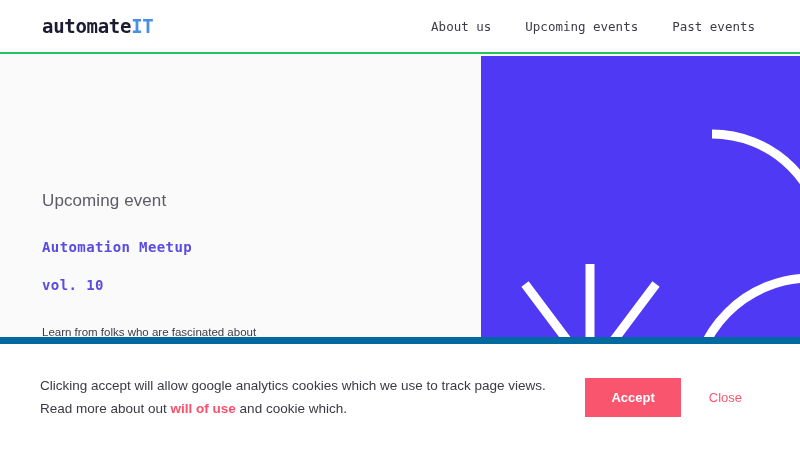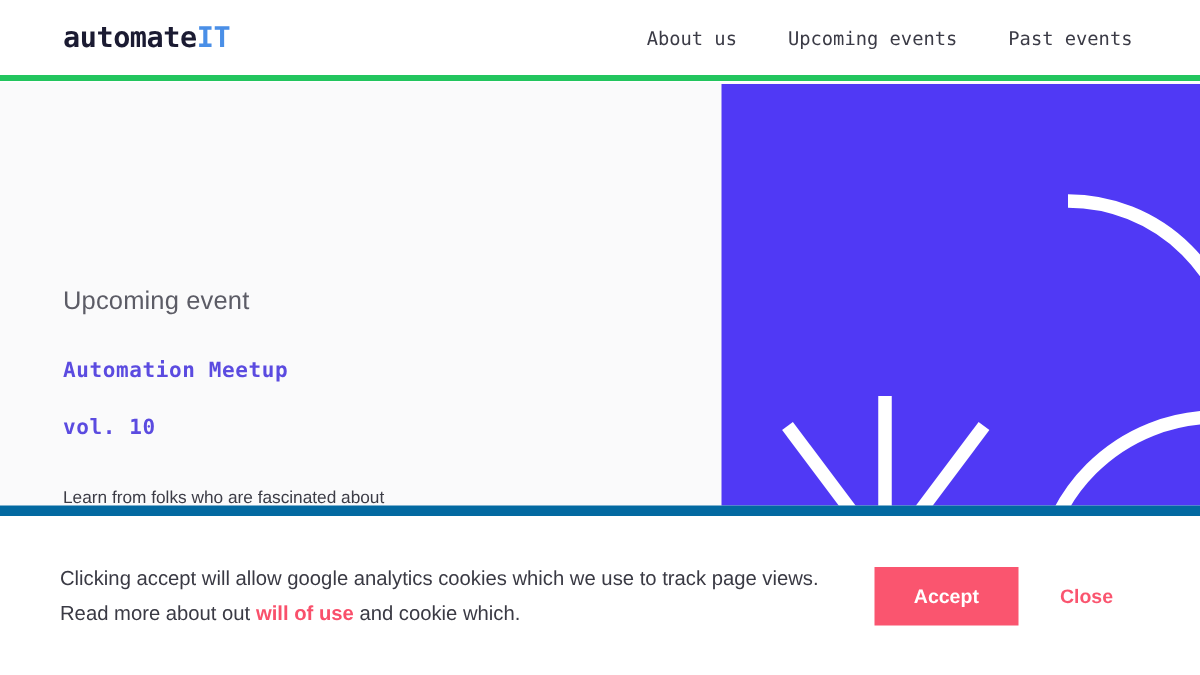--- a/index.html
+++ b/index.html
@@ -10,21 +10,21 @@
     overflow:hidden;
     position:relative;
   }
 
   
   .header {
     position:absolute; top:0; left:0;
     width:800px; height:54px;
     background:#ffffff;
     display:flex; align-items:center;
-    border-bottom:4px solid #22c55e;
+    border-bottom:2px solid #22c55e;
     z-index:5;
   }
   .logo {
     margin-left:42px;
     font-family:"DejaVu Sans Mono","Liberation Mono",monospace;
     font-size:19px;
     font-weight:bold;
     letter-spacing:-0.3px;
     white-space:nowrap;
   }
@@ -137,21 +137,21 @@
     line-height:39px;
     cursor:pointer;
     white-space:nowrap;
   }
   .close-btn {
     background:transparent;
     border:none;
     color:#fa556f;
     font-family:"Liberation Sans", sans-serif;
     font-size:13px;
-    font-weight:bold;
+    font-weight:normal;
     padding:0 18px;
     height:39px;
     cursor:pointer;
     white-space:nowrap;
   }
 </style>
 </head>
 <body>
 
 <div class="header">

